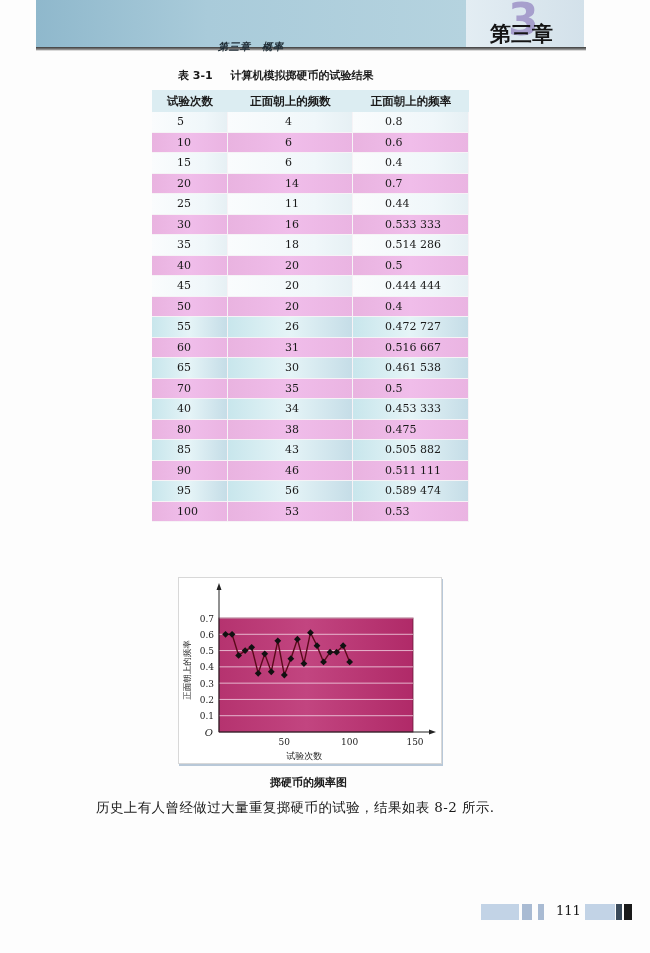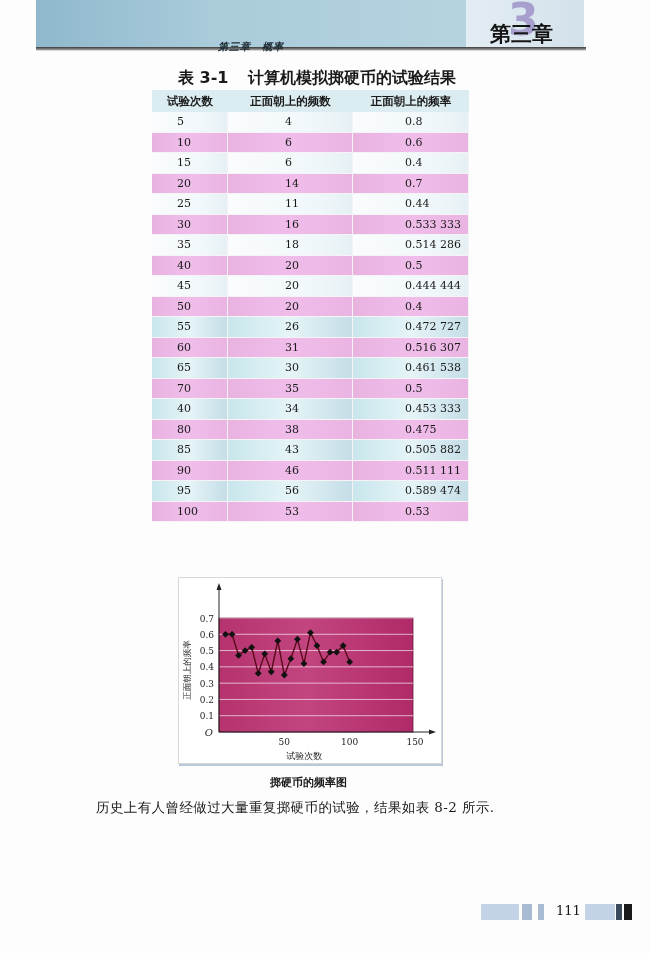--- a/index.html
+++ b/index.html
@@ -3,28 +3,28 @@
 <meta charset="utf-8">
 <style>
   * { margin: 0; padding: 0; box-sizing: border-box; }
   body { width: 650px; height: 953px; background: #fdfdfd; font-family: "DejaVu Serif", serif; position: relative; overflow: hidden; color: #1a1a1a; }
   .header-band { position: absolute; left: 36px; top: 0; width: 430px; height: 48px; background: linear-gradient(90deg, #8fb8cc 0%, #a9cbda 40%, #b5d3df 100%); }
   .header-right { position: absolute; left: 466px; top: 0; width: 118px; height: 48px; background: linear-gradient(90deg, #e3edf3, #d3e1ea); }
   .header-shadow { position: absolute; left: 36px; top: 47px; width: 550px; height: 4px; background: linear-gradient(180deg, #3a3a3a, #8a8a8a 60%, transparent); }
   .running-title { position: absolute; left: 218px; top: 40px; font-family: "DejaVu Sans", sans-serif; font-size: 10px; font-weight: bold; font-style: italic; color: #1c2a33; letter-spacing: 1px; }
   .big-num { position: absolute; left: 508px; top: -6px; font-family: "DejaVu Sans", sans-serif; font-size: 44px; font-weight: bold; color: #9e93c8; opacity: 0.85; }
   .chapter-label { position: absolute; left: 490px; top: 20px; font-family: "DejaVu Sans", sans-serif; font-size: 21px; font-weight: bold; color: #141414; text-align: right; }
-  .table-caption { position: absolute; left: 178px; top: 68px; font-family: "DejaVu Sans", sans-serif; font-size: 16px; font-weight: bold; }
+  .table-caption { position: absolute; left: 178px; top: 68px; font-family: "DejaVu Sans", sans-serif; font-size: 11px; font-weight: bold; }
   .table-caption .num { margin-right: 14px; }
   .table { position: absolute; left: 152px; top: 90px; width: 317px; border-collapse: separate; border-spacing: 0; }
   .table th { height: 22px; font-family: "DejaVu Sans", sans-serif; font-size: 11.5px; font-weight: bold; background: #dcedf2; text-align: center; }
   .table td { height: 20.5px; font-size: 11px; border-right: 1px solid #f6f3f6; border-bottom: 1px solid #f6f3f6; }
   .table td.c1 { width: 76px; padding-left: 25px; }
   .table td.c2 { width: 125px; padding-left: 57px; }
-  .table td.c3 { padding-left: 52px; }
+  .table td.c3 { padding-left: 32px; }
   .row-white td { background: linear-gradient(90deg, #fafcfd, #f0f7fa 70%, #e6f0f4); }
   .row-pink td { background: linear-gradient(90deg, #e9b3e0, #f0bdea 50%, #eab4e2); }
   .row-cyan td { background: linear-gradient(90deg, #c8e6ec, #e5f4f7 50%, #c5dde7); }
   .chart-box { position: absolute; left: 178px; top: 577px; width: 264px; height: 187px; background: #fff; border: 1px solid #d8d8d8; box-shadow: 1px 2px 0 #b8c8d8; }
   .chart-caption { position: absolute; left: 270px; top: 775px; font-family: "DejaVu Sans", sans-serif; font-size: 11px; font-weight: bold; }
   .body-text { position: absolute; left: 96px; top: 799px; font-family: "DejaVu Serif", serif; font-size: 13.5px; letter-spacing: 0.4px; }
   .footer { position: absolute; top: 904px; height: 16px; }
   .page-num { position: absolute; left: 556px; top: 903px; font-size: 13px; }
 </style>
 </head>
@@ -102,21 +102,21 @@
         <td class="c3">0.4</td>
       </tr>
       <tr class="row-cyan">
         <td class="c1">55</td>
         <td class="c2">26</td>
         <td class="c3">0.472 727</td>
       </tr>
       <tr class="row-pink">
         <td class="c1">60</td>
         <td class="c2">31</td>
-        <td class="c3">0.516 307</td>
+        <td class="c3">0.516 667</td>
       </tr>
       <tr class="row-cyan">
         <td class="c1">65</td>
         <td class="c2">30</td>
         <td class="c3">0.461 538</td>
       </tr>
       <tr class="row-pink">
         <td class="c1">70</td>
         <td class="c2">35</td>
         <td class="c3">0.5</td>

